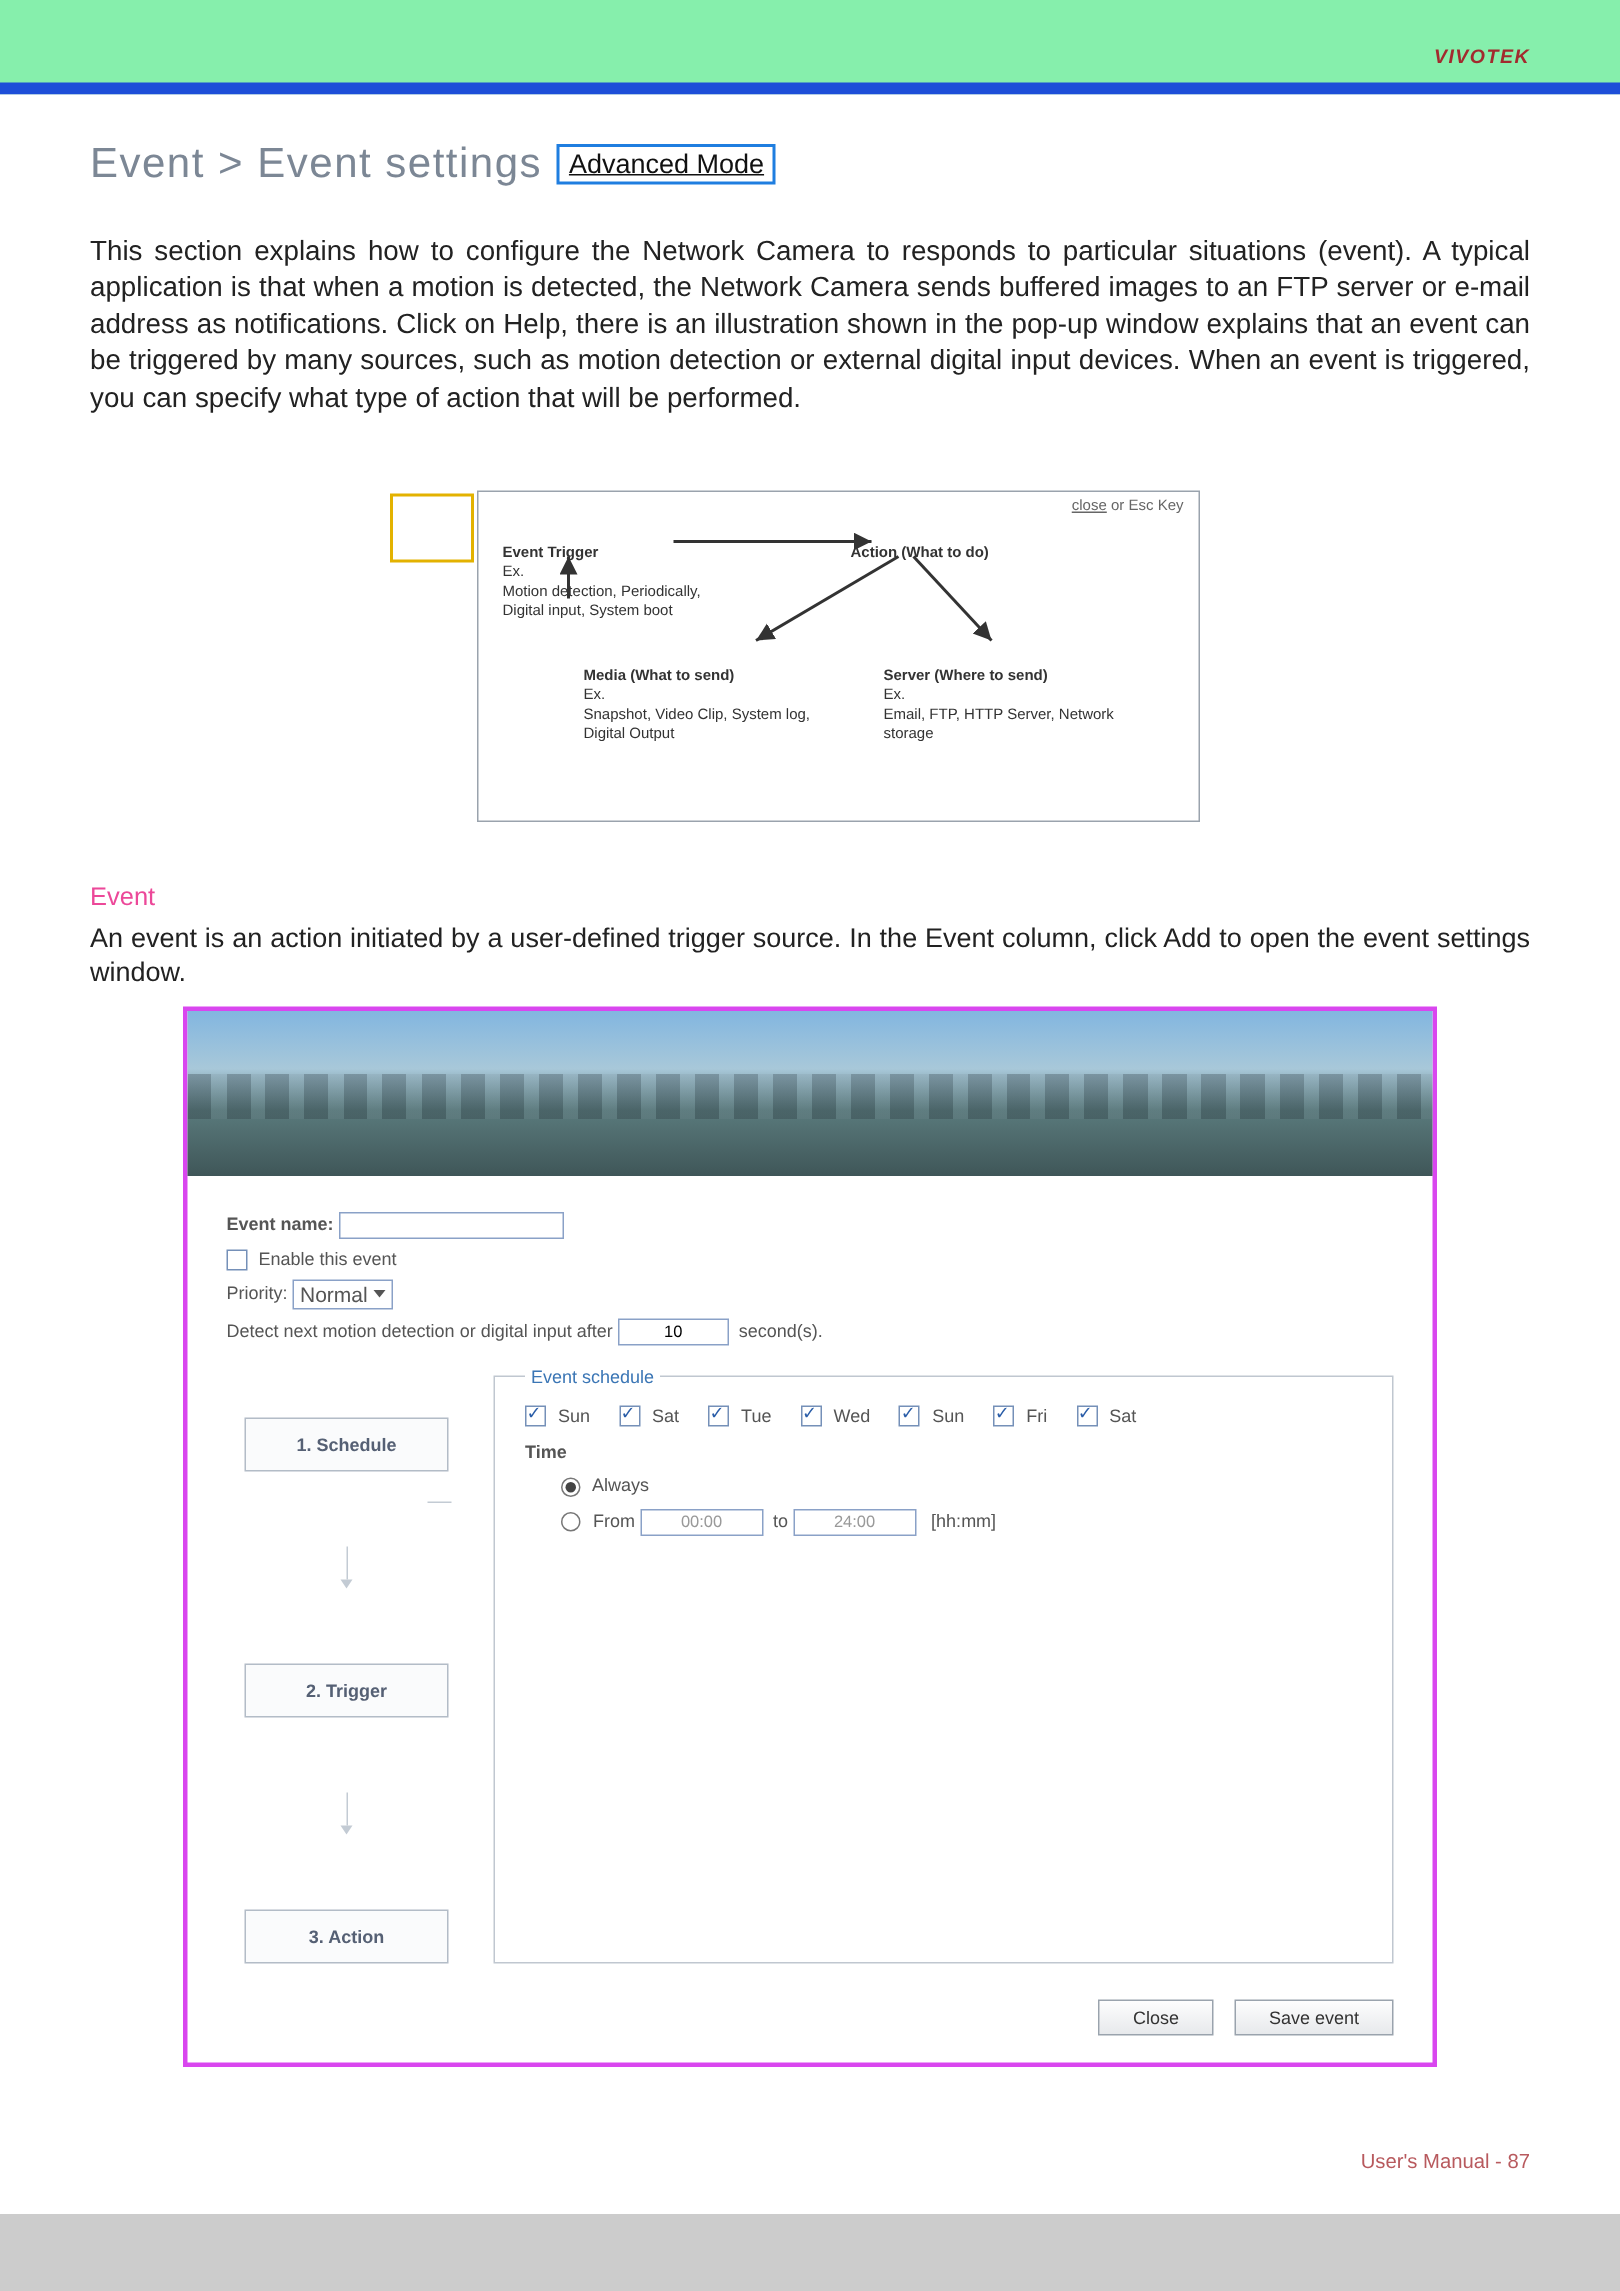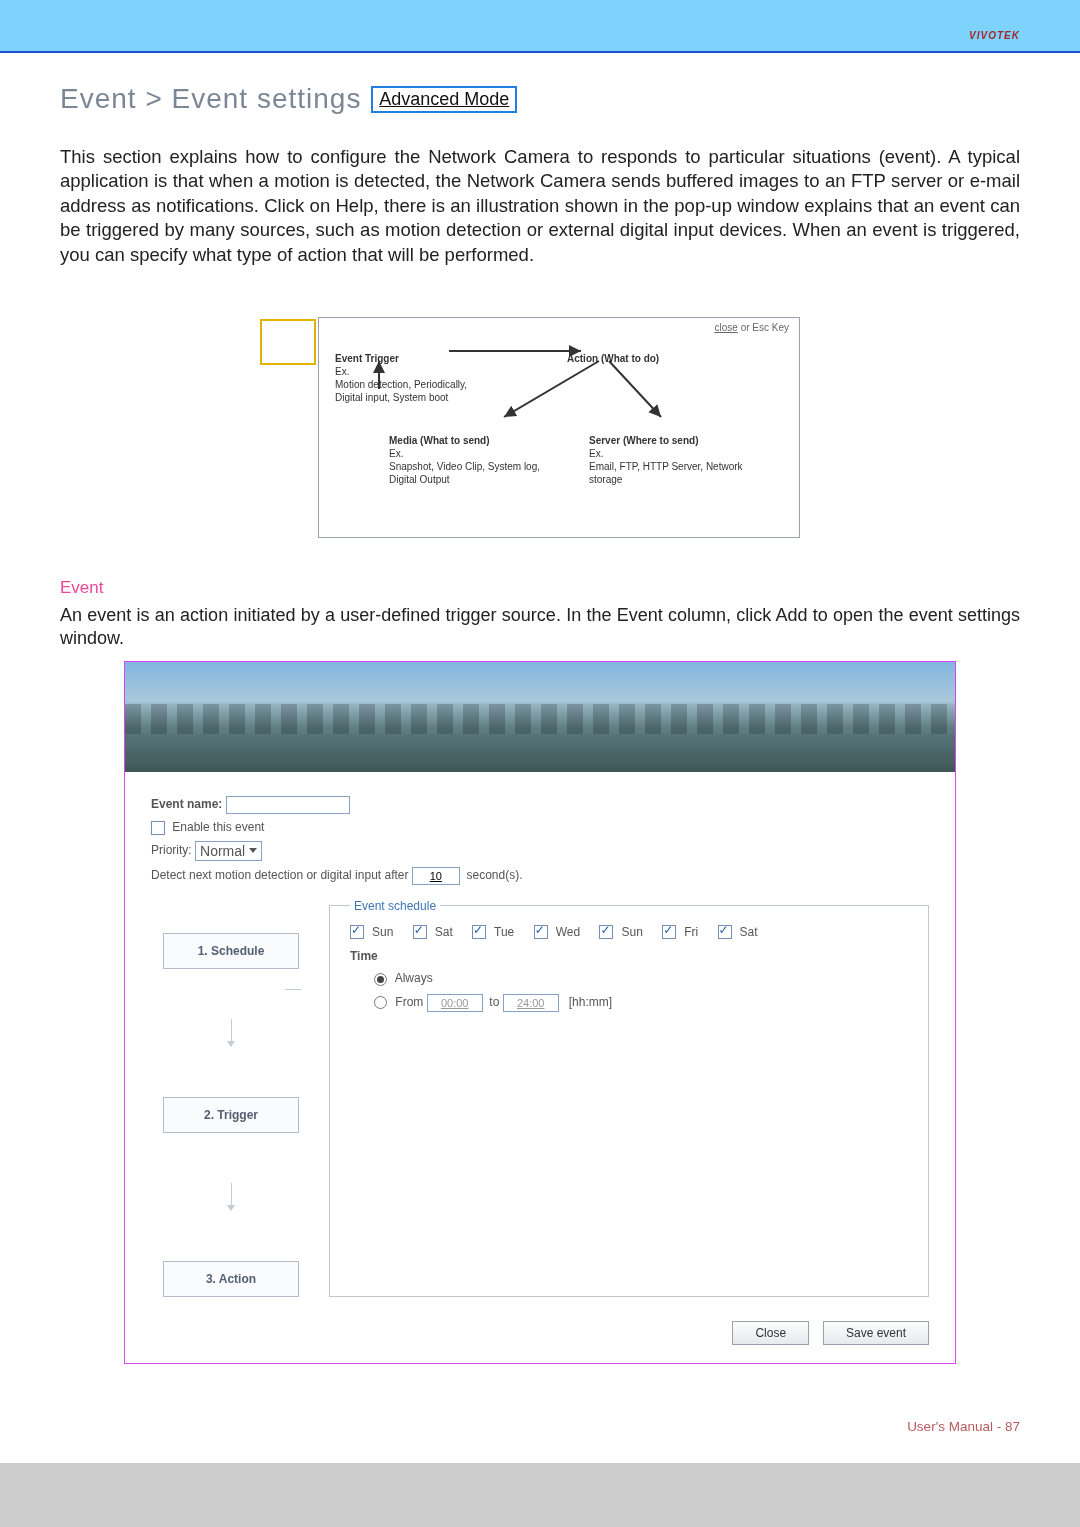--- a/index.html
+++ b/index.html
@@ -5,28 +5,28 @@
   body {
     margin: 0;
     padding: 0;
     background: #cccccc;
     font-family: Arial, Helvetica, sans-serif;
     font-size: 14px;
     color: #333;
     width: 1080px;
   }
   .brand-header {
-    background: #7dd3fc;
+    background: #86efac;
     padding: 30px 60px 10px 0;
     text-align: right;
     font-style: italic;
     font-weight: bold;
     color: #a22a2e;
-    font-size: 10px;
-    border-bottom: 2px solid #1d4ed8;
+    font-size: 13px;
+    border-bottom: 8px solid #1d4ed8;
     letter-spacing: 1px;
   }
   .page {
     background: #ffffff;
     margin: 0;
     padding: 30px 60px 28px 60px;
     min-height: 1410px;
     box-sizing: border-box;
     position: relative;
   }
@@ -105,21 +105,21 @@
     font-size: 18px;
     line-height: 1.3;
     text-align: justify;
     color: #222;
   }
 
   
   .event-window {
     width: 830px;
     margin: 10px auto 0 auto;
-    border: 1px solid #d946ef;
+    border: 3px solid #d946ef;
     background: #fff;
   }
   .preview {
     height: 110px;
     background: linear-gradient(to bottom, #82b6e0 0%, #a8c8d9 35%, #5a7a7c 60%, #3f5658 100%);
     position: relative;
     overflow: hidden;
   }
   .preview::after {
     content:"";
@@ -133,23 +133,22 @@
     font-size: 12px;
     color: #555;
   }
   .row { margin: 6px 0; }
   .label-strong { color:#555; font-weight:bold; }
   .text-input {
     border:1px solid #8aa1c7;
     height:16px;
     width:110px;
     font-size:11px;
-    padding:0 6px;
+    padding:0 19px;
     vertical-align:middle;
-    text-decoration:underline;
   }
   .text-input.sm { width:34px; text-align:center; }
   .text-input.time { width:42px; text-align:center; color:#999; }
   .select {
     border:1px solid #8aa1c7;
     height:18px;
     font-size:14px;
     display:inline-flex;
     align-items:center;
     padding:0 4px;

